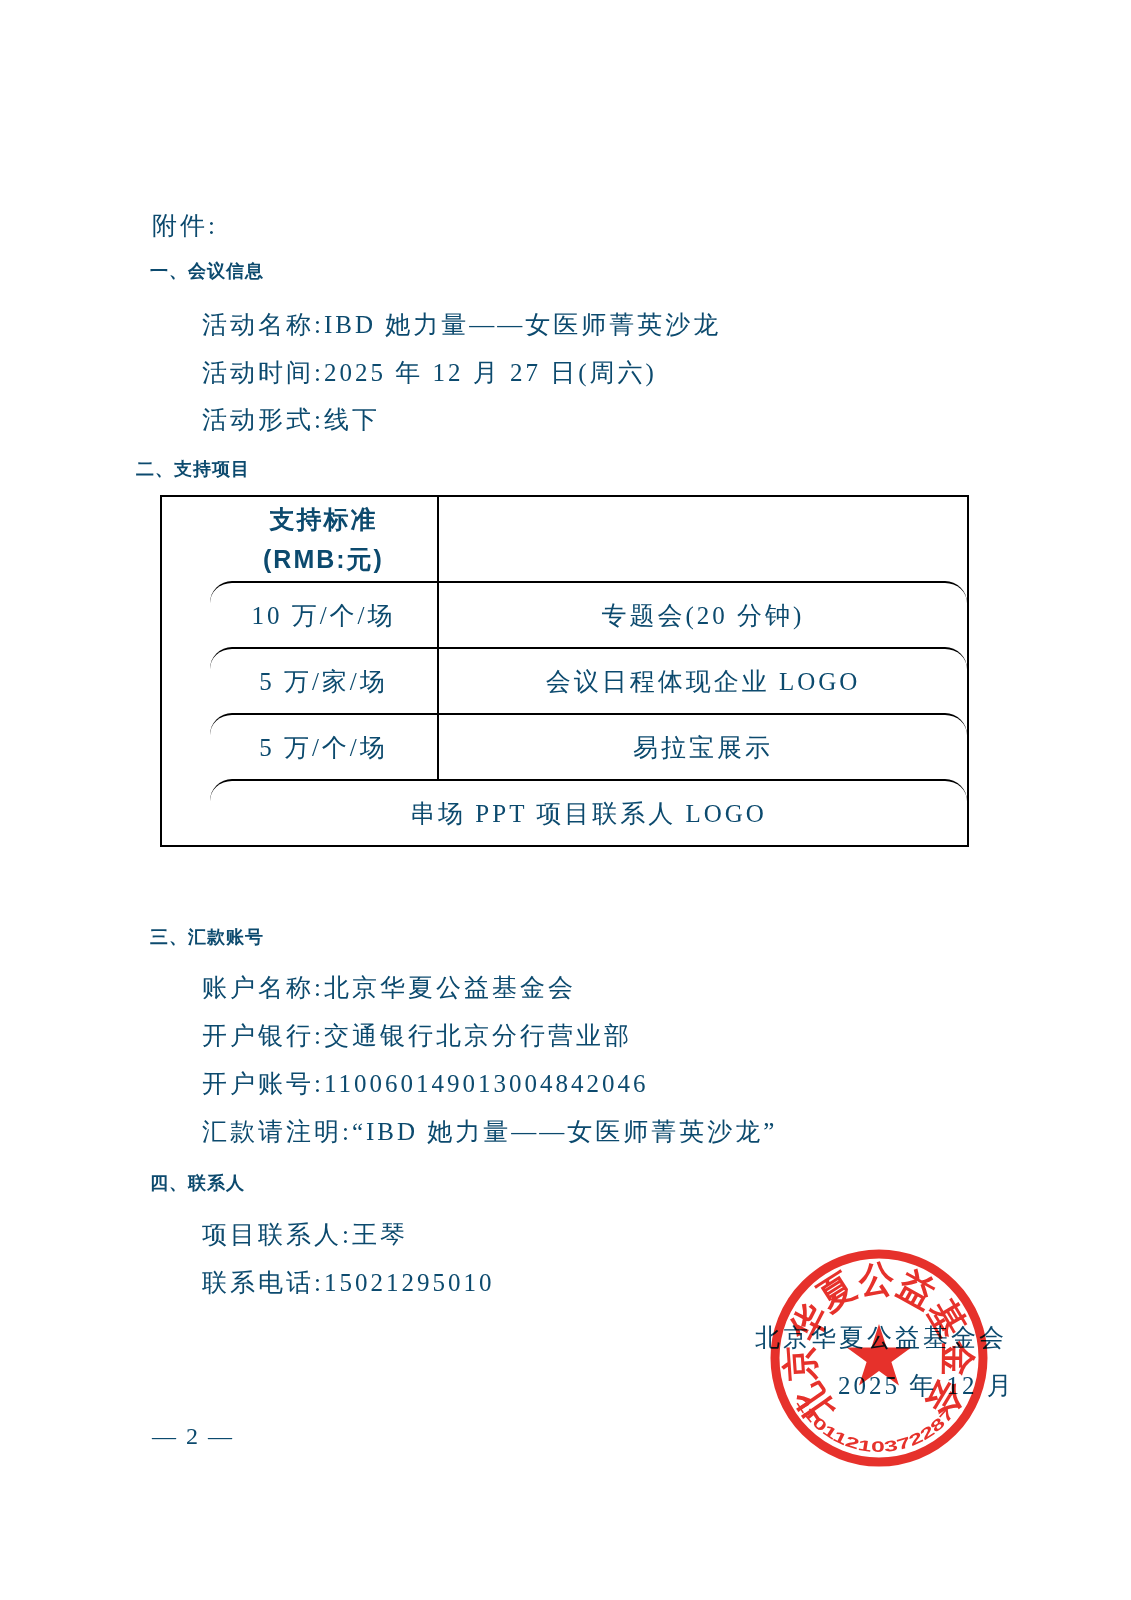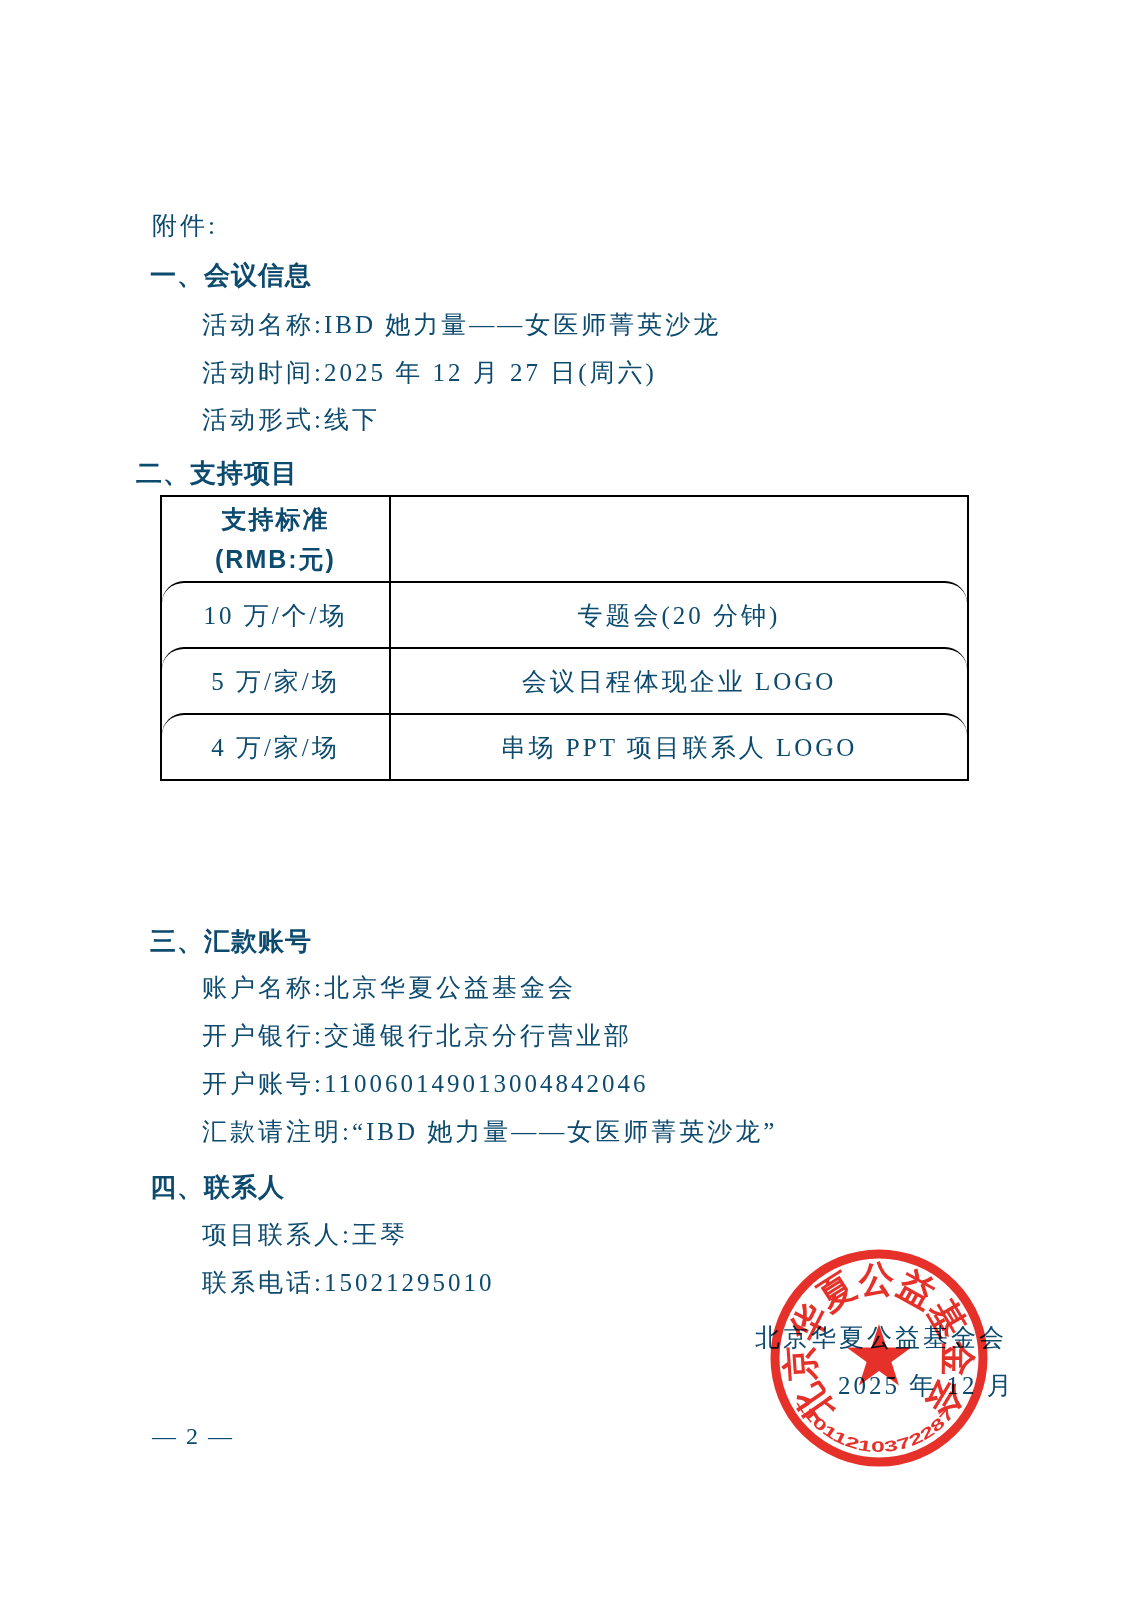--- a/index.html
+++ b/index.html
@@ -13,30 +13,31 @@
     color:#0c4a6e;
   }
   .t { position:absolute; white-space:pre; line-height:1; }
   .body-line {
     font-size:25px;
     letter-spacing:3px;
   }
   .sec-heading {
     font-family:"Liberation Sans","DejaVu Sans",sans-serif;
     font-weight:bold;
-    font-size:26px;
+    font-size:18px;
     letter-spacing:1px;
   }
   
   .support-table {
     position:absolute;
     left:160px; top:495px;
     width:809px;
     border:2px solid #000;
     box-sizing:border-box;
+    padding-left:48px;
   }
   .tr { display:flex; border-top:2px solid #000; }
   .tr:first-child { border-top:none; }
   .td {
     display:flex; flex-direction:column;
     align-items:center; justify-content:center;
     box-sizing:border-box;
     font-size:25px; letter-spacing:3px;
     text-align:center;
   }
@@ -83,21 +84,24 @@
 
     <div class="tr tr-data">
       <div class="td td-standard">10 万/个/场</div>
       <div class="td td-benefit">专题会(20 分钟)</div>
     </div>
     <div class="tr tr-data">
       <div class="td td-standard">5 万/家/场</div>
       <div class="td td-benefit">会议日程体现企业 LOGO</div>
     </div>
     <div class="tr tr-data">
-      <div class="td td-standard">4 万/家/场</div>
+      <div class="td td-standard">5 万/个/场</div>
+      <div class="td td-benefit">易拉宝展示</div>
+    </div>
+    <div class="tr tr-data">
       <div class="td td-benefit">串场 PPT 项目联系人 LOGO</div>
     </div>
   </div>
 
   <div class="t sec-heading" style="left:150px; top:928px">三、汇款账号</div>
   <div class="t body-line" style="left:202px; top:1023px">开户银行:交通银行北京分行营业部</div>
   <div class="t body-line" style="left:202px; top:975px">账户名称:北京华夏公益基金会</div>
   <div class="t body-line" style="left:202px; top:1071px">开户账号:110060149013004842046</div>
   <div class="t body-line" style="left:202px; top:1119px">汇款请注明:“IBD 她力量——女医师菁英沙龙”</div>
 

